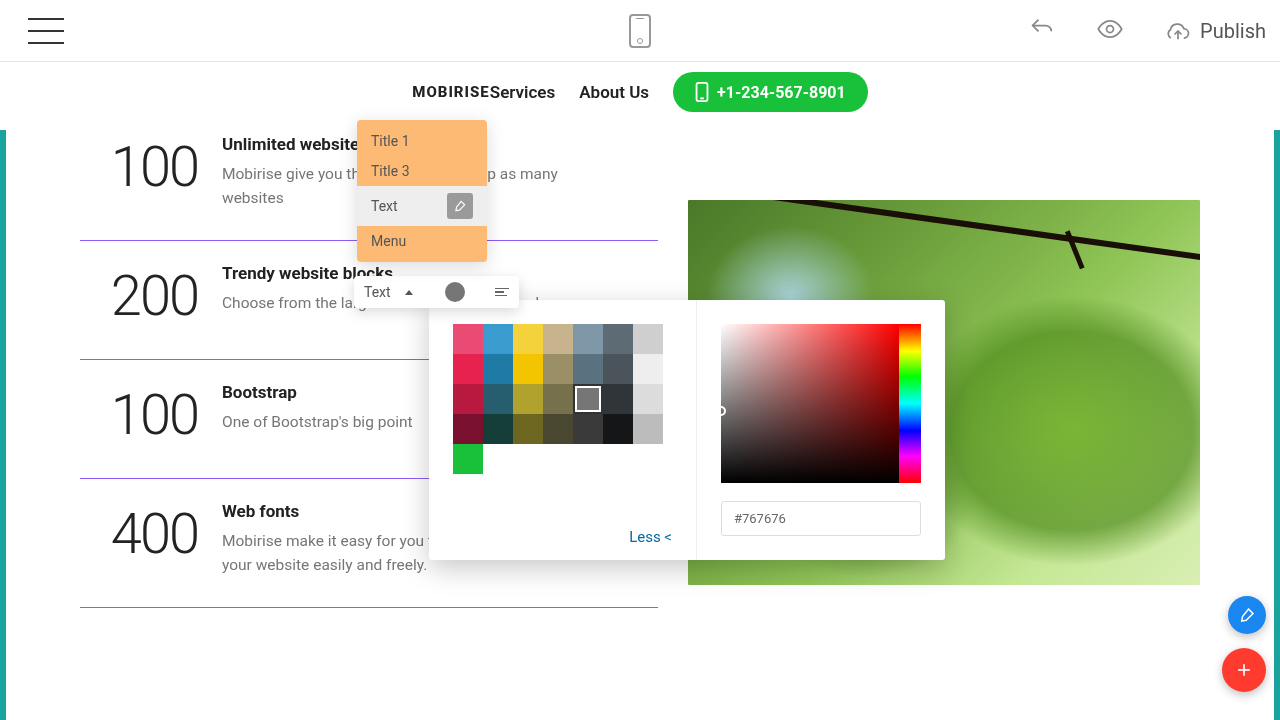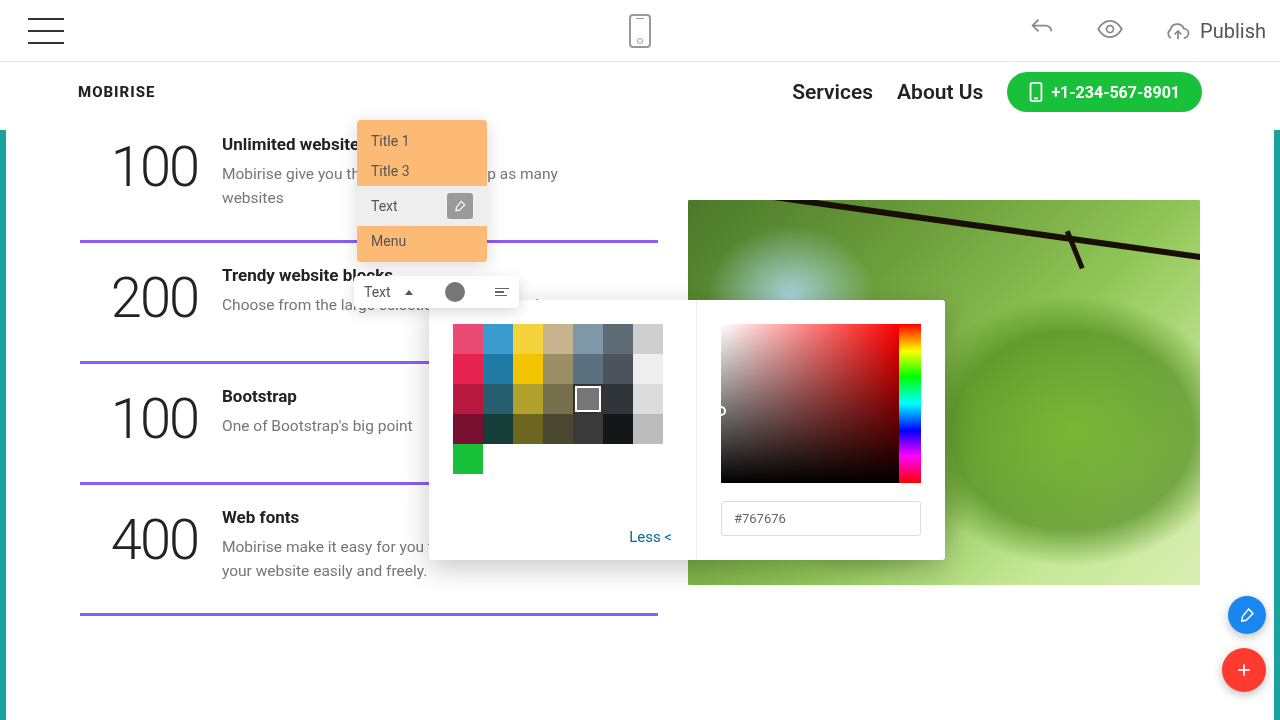--- a/index.html
+++ b/index.html
@@ -12,34 +12,34 @@
 .toolbar-center { position: absolute; left: 50%; transform: translateX(-50%); }
 .device-icon { width: 22px; height: 34px; border: 2px solid #999; border-radius: 4px; position: relative; }
 .device-icon::before { content: ""; position: absolute; top: 2px; left: 50%; transform: translateX(-50%); width: 8px; height: 1px; background: #999; }
 .device-icon::after { content: ""; position: absolute; bottom: 2px; left: 50%; transform: translateX(-50%); width: 4px; height: 4px; border: 1px solid #999; border-radius: 50%; }
 .toolbar-right { display: flex; align-items: center; gap: 40px; color: #777; justify-content: flex-end; }
 .toolbar-right svg { width: 28px; height: 28px; stroke: #888; fill: none; stroke-width: 1.5; }
 .publish-label { font-size: 20px; color: #555; }
 .publish-btn { display: flex; align-items: center; gap: 8px; }
 
 
-.site-header { height: 60px; display: flex; align-items: center; justify-content: space-between; padding: 0 78px 0 78px; }
+.site-header { height: 60px; display: flex; align-items: center; justify-content: center; padding: 0 78px 0 78px; }
 .brand { font-weight: 800; letter-spacing: 1px; font-size: 15px; color: #222; }
 .nav { display: flex; align-items: center; gap: 24px; }
-.nav a { font-weight: 600; font-size: 21px; color: #222; text-decoration: none; }
+.nav a { font-weight: 600; font-size: 17px; color: #222; text-decoration: none; }
 .phone-btn { background: #18c139; color: #fff; border: none; border-radius: 22px; padding: 10px 22px; font-weight: 700; font-size: 16px; display: flex; align-items: center; gap: 8px; cursor: pointer; }
 .phone-btn svg { width: 14px; height: 20px; stroke: #fff; fill: none; stroke-width: 2; }
 
 
 .canvas { position: absolute; left: 0; right: 0; top: 122px; bottom: 0; }
 .teal-left { position: absolute; left: 0; top: 8px; bottom: 0; width: 6px; background: #1aa39c; }
 .teal-right { position: absolute; right: 0; top: 8px; bottom: 0; width: 6px; background: #1aa39c; }
 .content { position: absolute; left: 80px; right: 80px; top: 0; bottom: 0; display: flex; gap: 30px; }
 .list-col { flex: 1; padding-top: 12px; }
-.row { display: flex; gap: 24px; padding: 22px 0 30px; border-bottom: 3px solid #8b5cf6; }
+.row { display: flex; gap: 24px; padding: 22px 0 30px; border-bottom: 1px solid #8b5cf6; }
 .num { font-size: 56px; font-weight: 300; color: #232323; letter-spacing: -2px; min-width: 118px; text-align: right; }
 .row-body h3 { font-size: 17px; font-weight: 700; color: #222; margin-bottom: 8px; }
 .row-body p { font-size: 15.5px; color: #767676; line-height: 1.55; max-width: 380px; }
 .image-col { width: 512px; padding-top: 78px; }
 .leaf-img { width: 100%; height: 385px; border-radius: 1px; overflow: hidden; position: relative; background: linear-gradient(135deg, #4a7829 0%, #6da03c 30%, #8fc456 55%, #c5e896 80%, #d9eeb3 100%); }
 .leaf-img::before { content:""; position:absolute; inset:0; background:
   radial-gradient(ellipse 220px 180px at 75% 60%, rgba(120,180,50,0.95) 0%, rgba(80,140,30,0.7) 55%, transparent 75%),
   radial-gradient(ellipse 120px 100px at 20% 25%, rgba(180,220,245,0.85) 0%, transparent 70%),
   radial-gradient(ellipse 150px 110px at 35% 78%, rgba(70,125,30,0.8) 0%, transparent 70%);
 }

